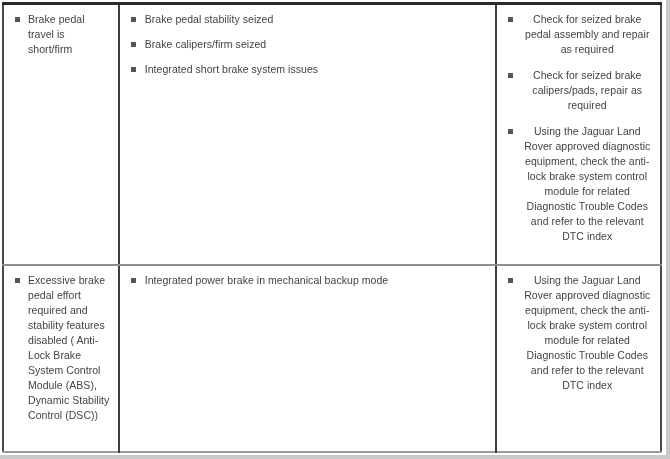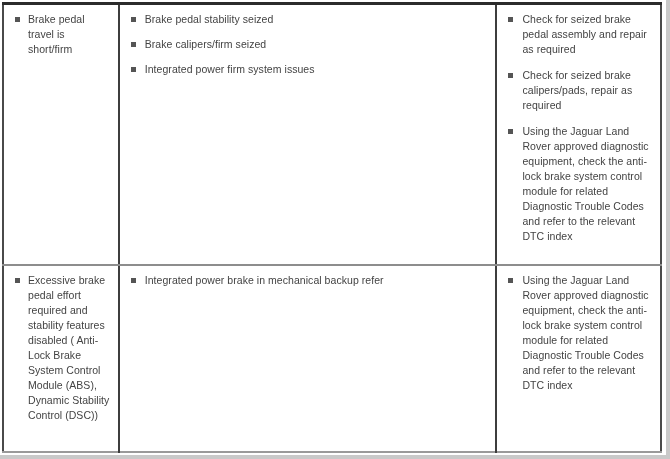--- a/index.html
+++ b/index.html
@@ -59,20 +59,21 @@
   .symptom-table td.col-symptom {
     width: 114px;
     border-right: 2px solid #3d3d3d;
   }
   .symptom-table td.col-cause {
     width: 372px;
     border-right: 2px solid #3d3d3d;
   }
   .symptom-table td.col-action {
     width: 162px;
+    text-align: center;
   }
 
   .row-first .col-symptom,
   .row-first .col-cause,
   .row-first .col-action { height: 261px; }
 
   
   ul.bullets {
     list-style: none;
     margin: 0;
@@ -124,21 +125,21 @@
             <li>
               <span class="bullet-square"></span>
               <span>Brake pedal stability seized</span>
             </li>
             <li>
               <span class="bullet-square"></span>
               <span>Brake calipers/firm seized</span>
             </li>
             <li>
               <span class="bullet-square"></span>
-              <span>Integrated power firm system issues</span>
+              <span>Integrated short brake system issues</span>
             </li>
           </ul>
         </td>
 
         <td class="col-action">
           <ul class="bullets">
             <li>
               <span class="bullet-square"></span>
               <span>Check for seized brake pedal assembly and repair as required</span>
             </li>
@@ -161,21 +162,21 @@
               <span class="bullet-square"></span>
               <span>Excessive brake pedal effort required and stability features disabled ( Anti-Lock Brake System Control Module (ABS), Dynamic Stability Control (DSC))</span>
             </li>
           </ul>
         </td>
 
         <td class="col-cause">
           <ul class="bullets">
             <li>
               <span class="bullet-square"></span>
-              <span>Integrated power brake in mechanical backup refer</span>
+              <span>Integrated power brake in mechanical backup mode</span>
             </li>
           </ul>
         </td>
 
         <td class="col-action">
           <ul class="bullets">
             <li>
               <span class="bullet-square"></span>
               <span>Using the Jaguar Land Rover approved diagnostic equipment, check the anti-lock brake system control module for related Diagnostic Trouble Codes and refer to the relevant DTC index</span>
             </li>

